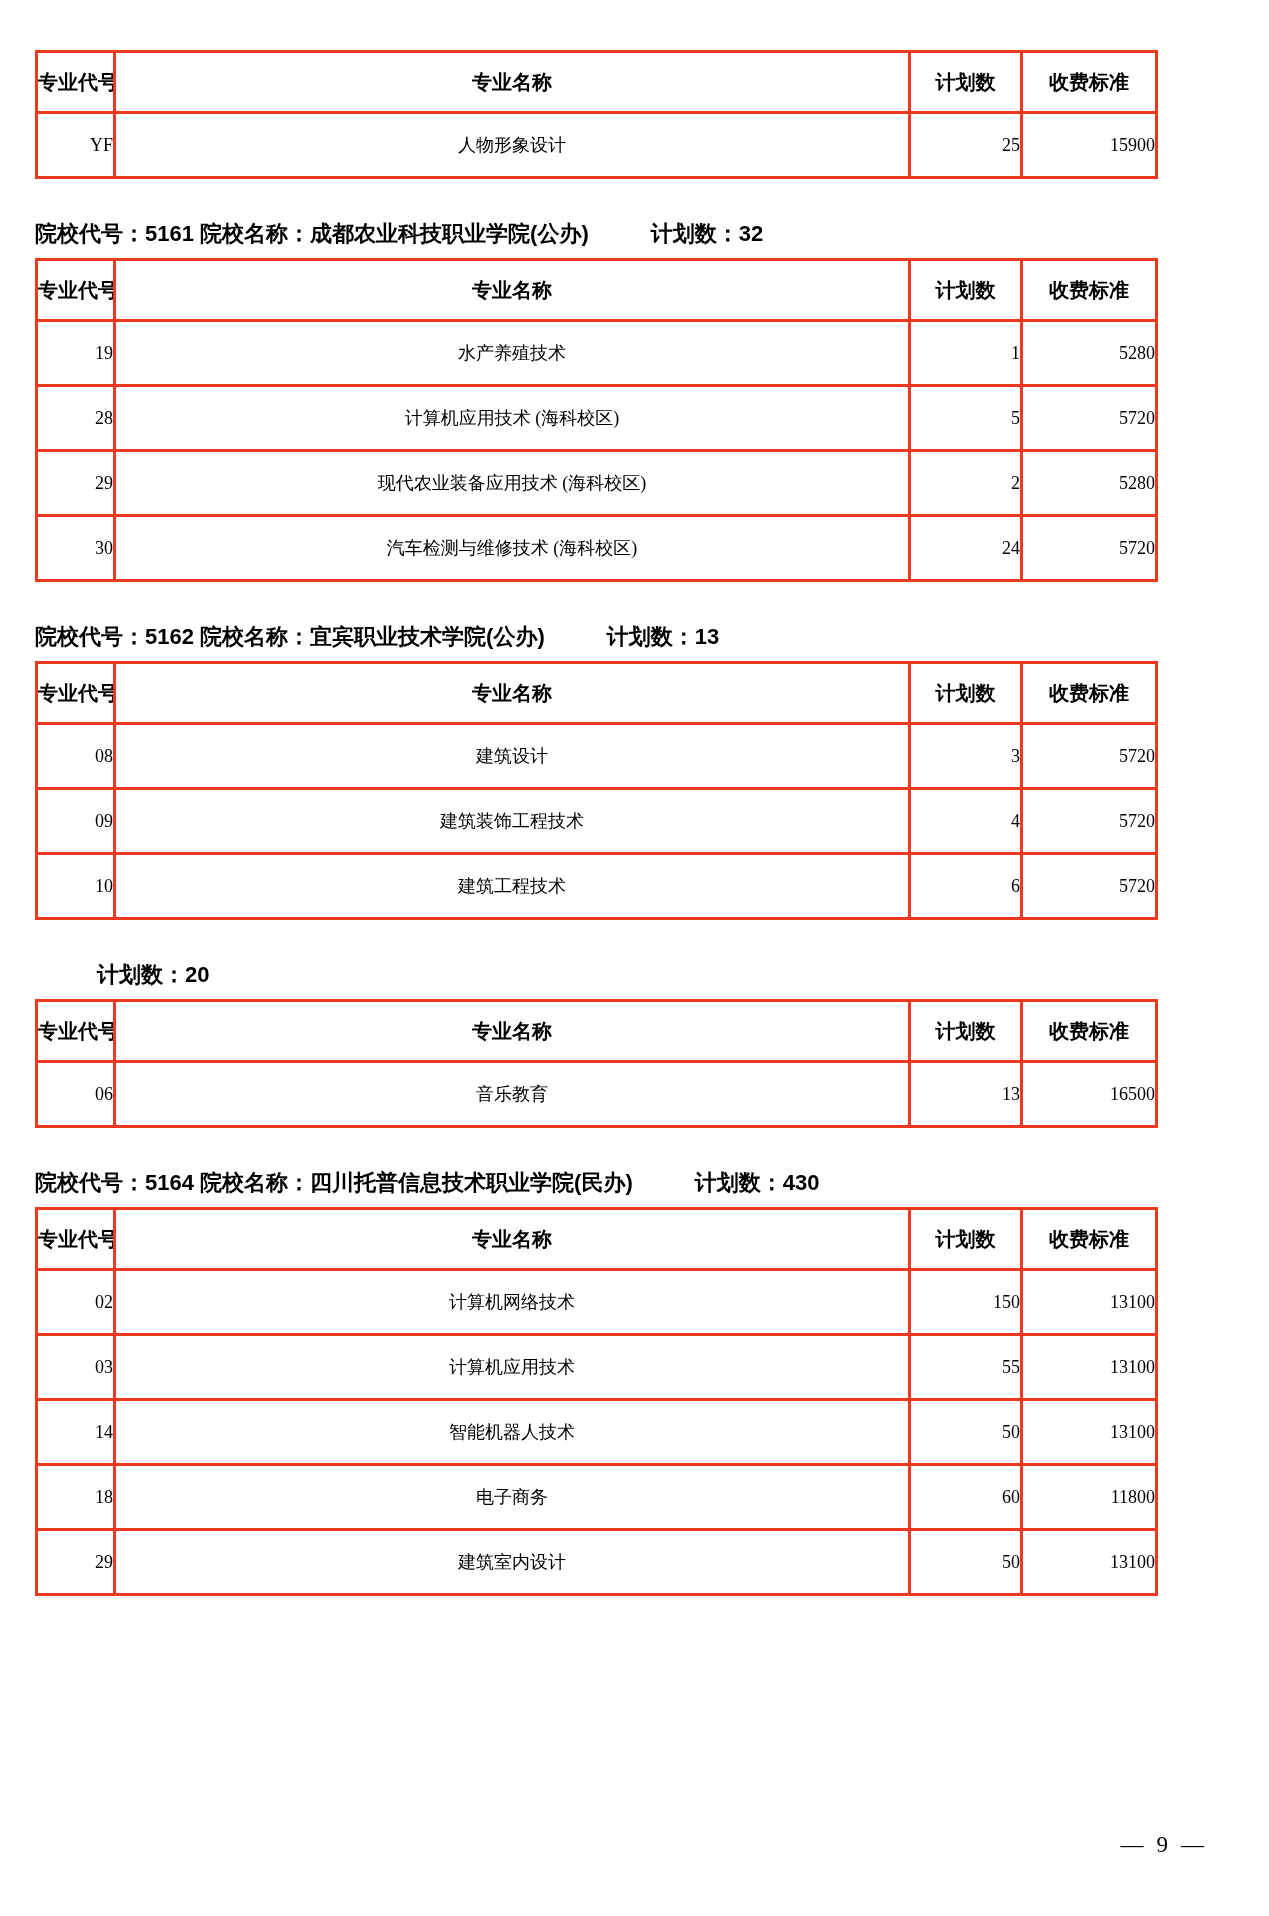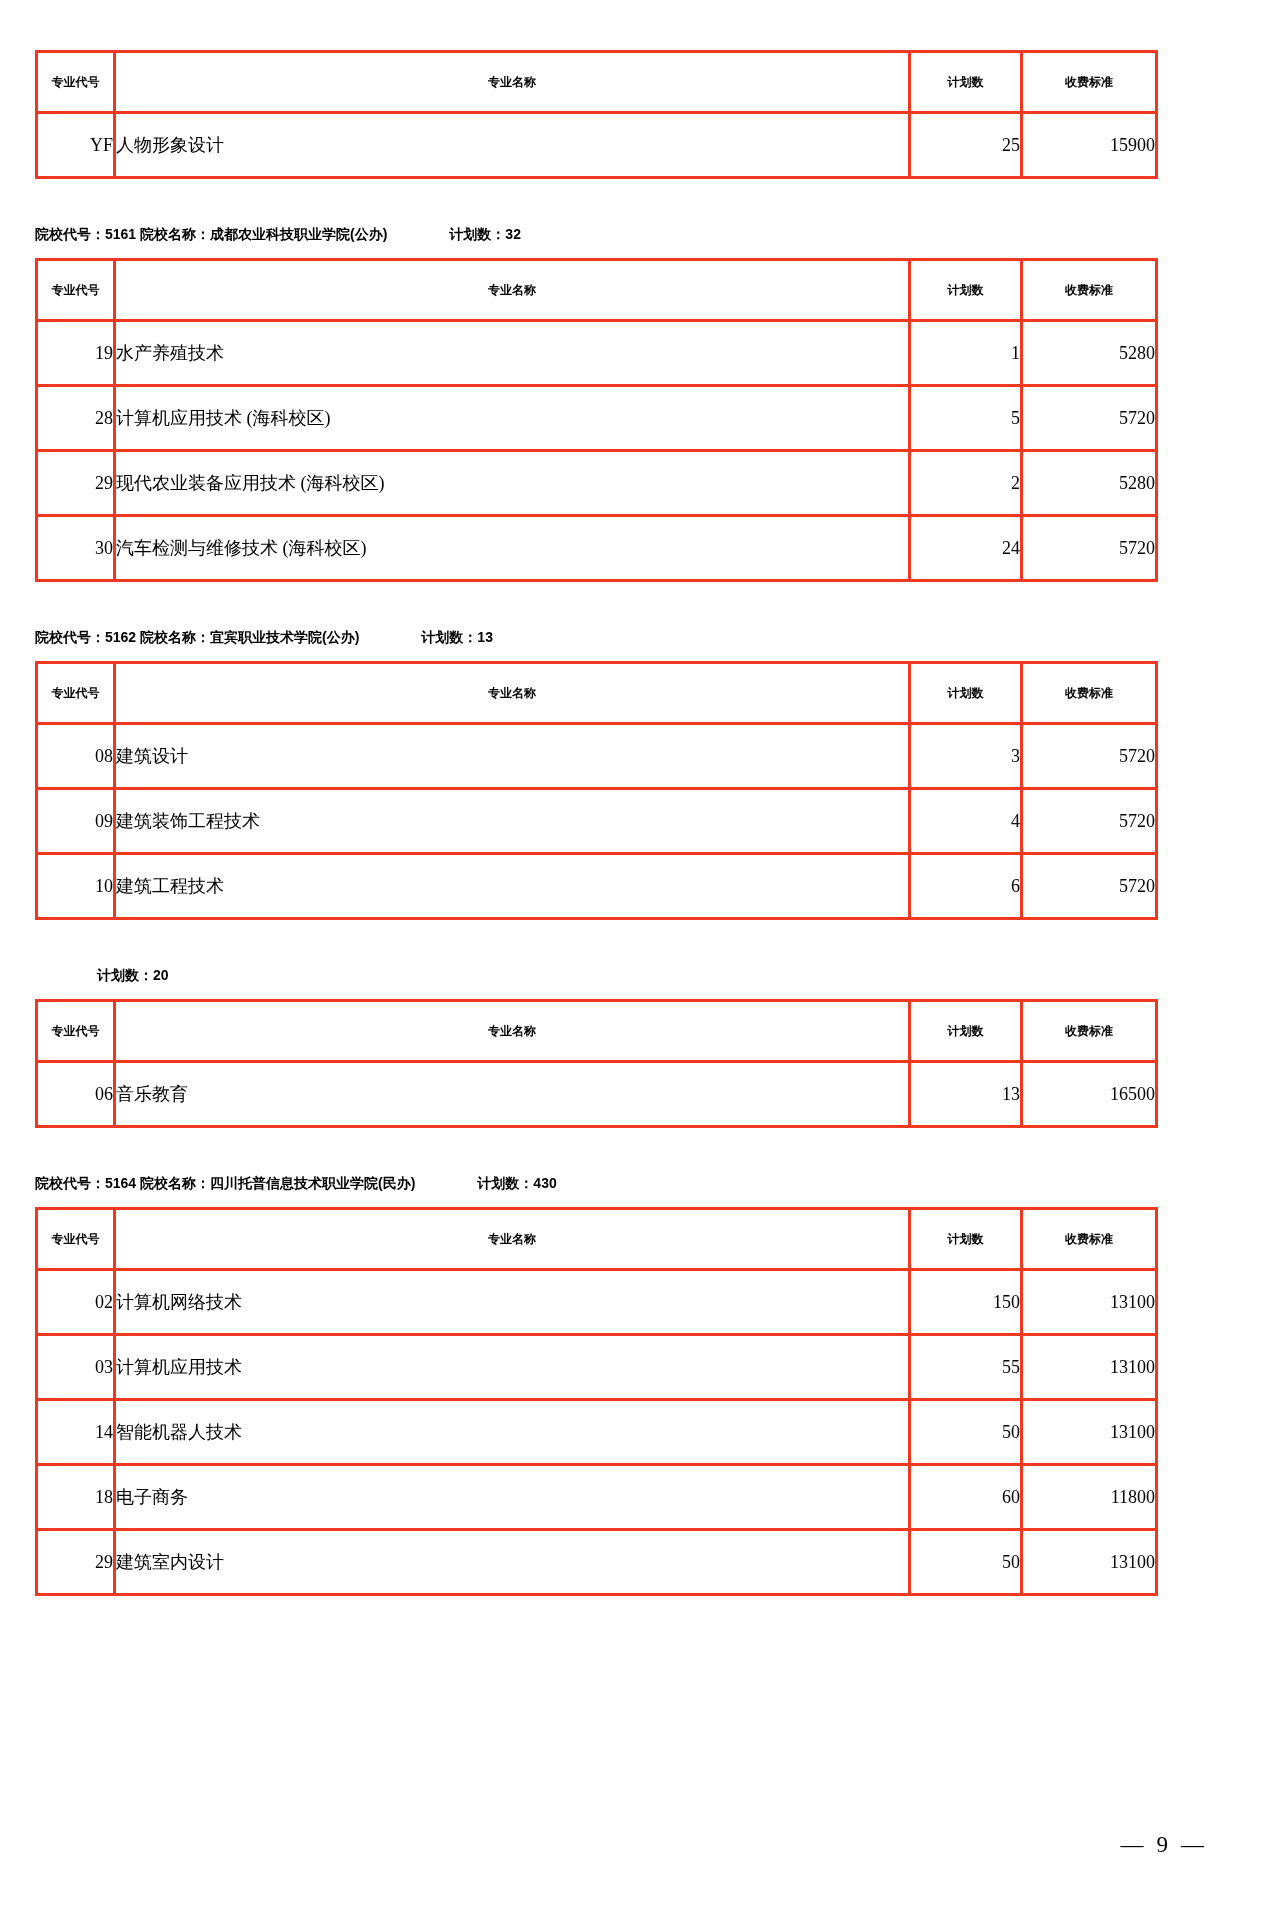--- a/index.html
+++ b/index.html
@@ -23,55 +23,55 @@
   .first-table {
     margin-top: 50px;
   }
   .school-heading {
     display: flex;
     align-items: center;
     margin-top: 40px;
     margin-bottom: 9px;
     font-family: "Liberation Sans", sans-serif;
     font-weight: bold;
-    font-size: 14px;
+    font-size: 22px;
     line-height: 30px;
     white-space: nowrap;
   }
   .school-heading .plan-part {
     margin-left: 62px;
   }
   table.plan-table {
     border-collapse: collapse;
     table-layout: fixed;
     width: 1120px;
   }
   .plan-table th, .plan-table td {
     border: 3px solid #ef3820;
     overflow: hidden;
     white-space: nowrap;
   }
   .plan-table th {
     height: 58px;
-    font-size: 12px;
+    font-size: 20px;
     font-weight: bold;
     text-align: center;
     padding: 0;
   }
   .plan-table td {
     height: 62px;
     font-size: 18px;
     font-weight: normal;
     padding: 0;
   }
   td.c-code, td.c-plan, td.c-fee {
     text-align: right;
   }
   td.c-name {
-    text-align: left;
+    text-align: center;
     padding-left: 0;
   }
   col.w-code { width: 78px; }
   col.w-name { width: 795px; }
   col.w-plan { width: 112px; }
   col.w-fee  { width: 135px; }
   .page-footer {
     position: absolute;
     top: 1832px;
     right: 52px;

